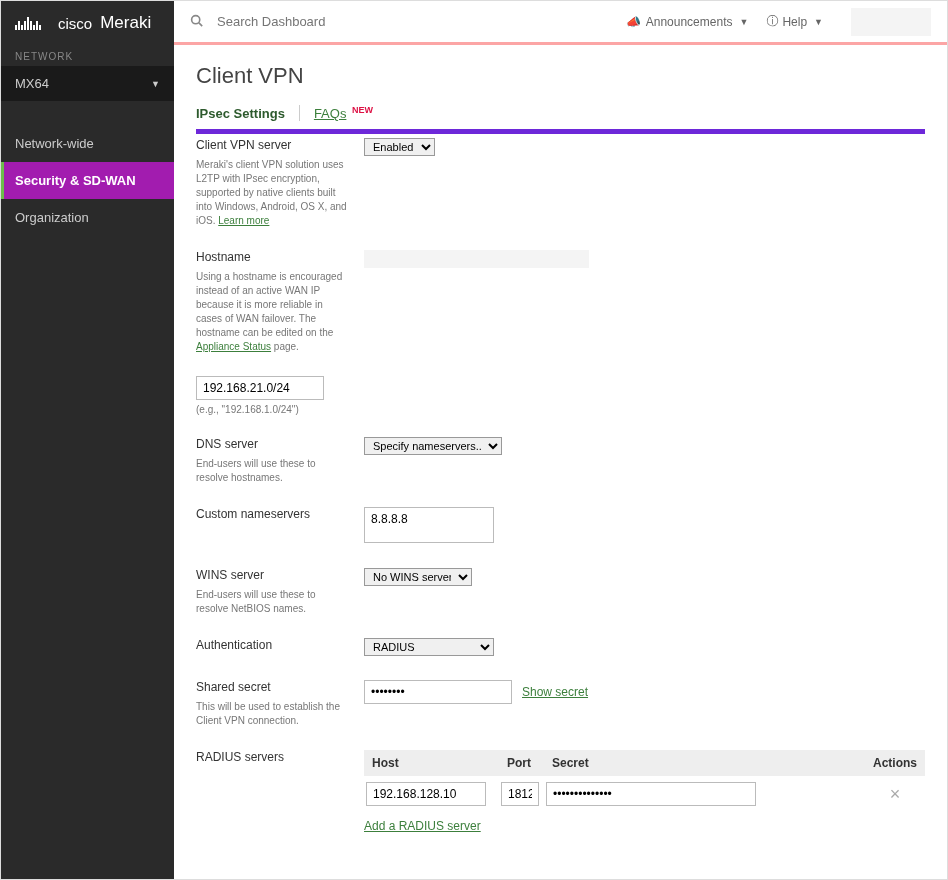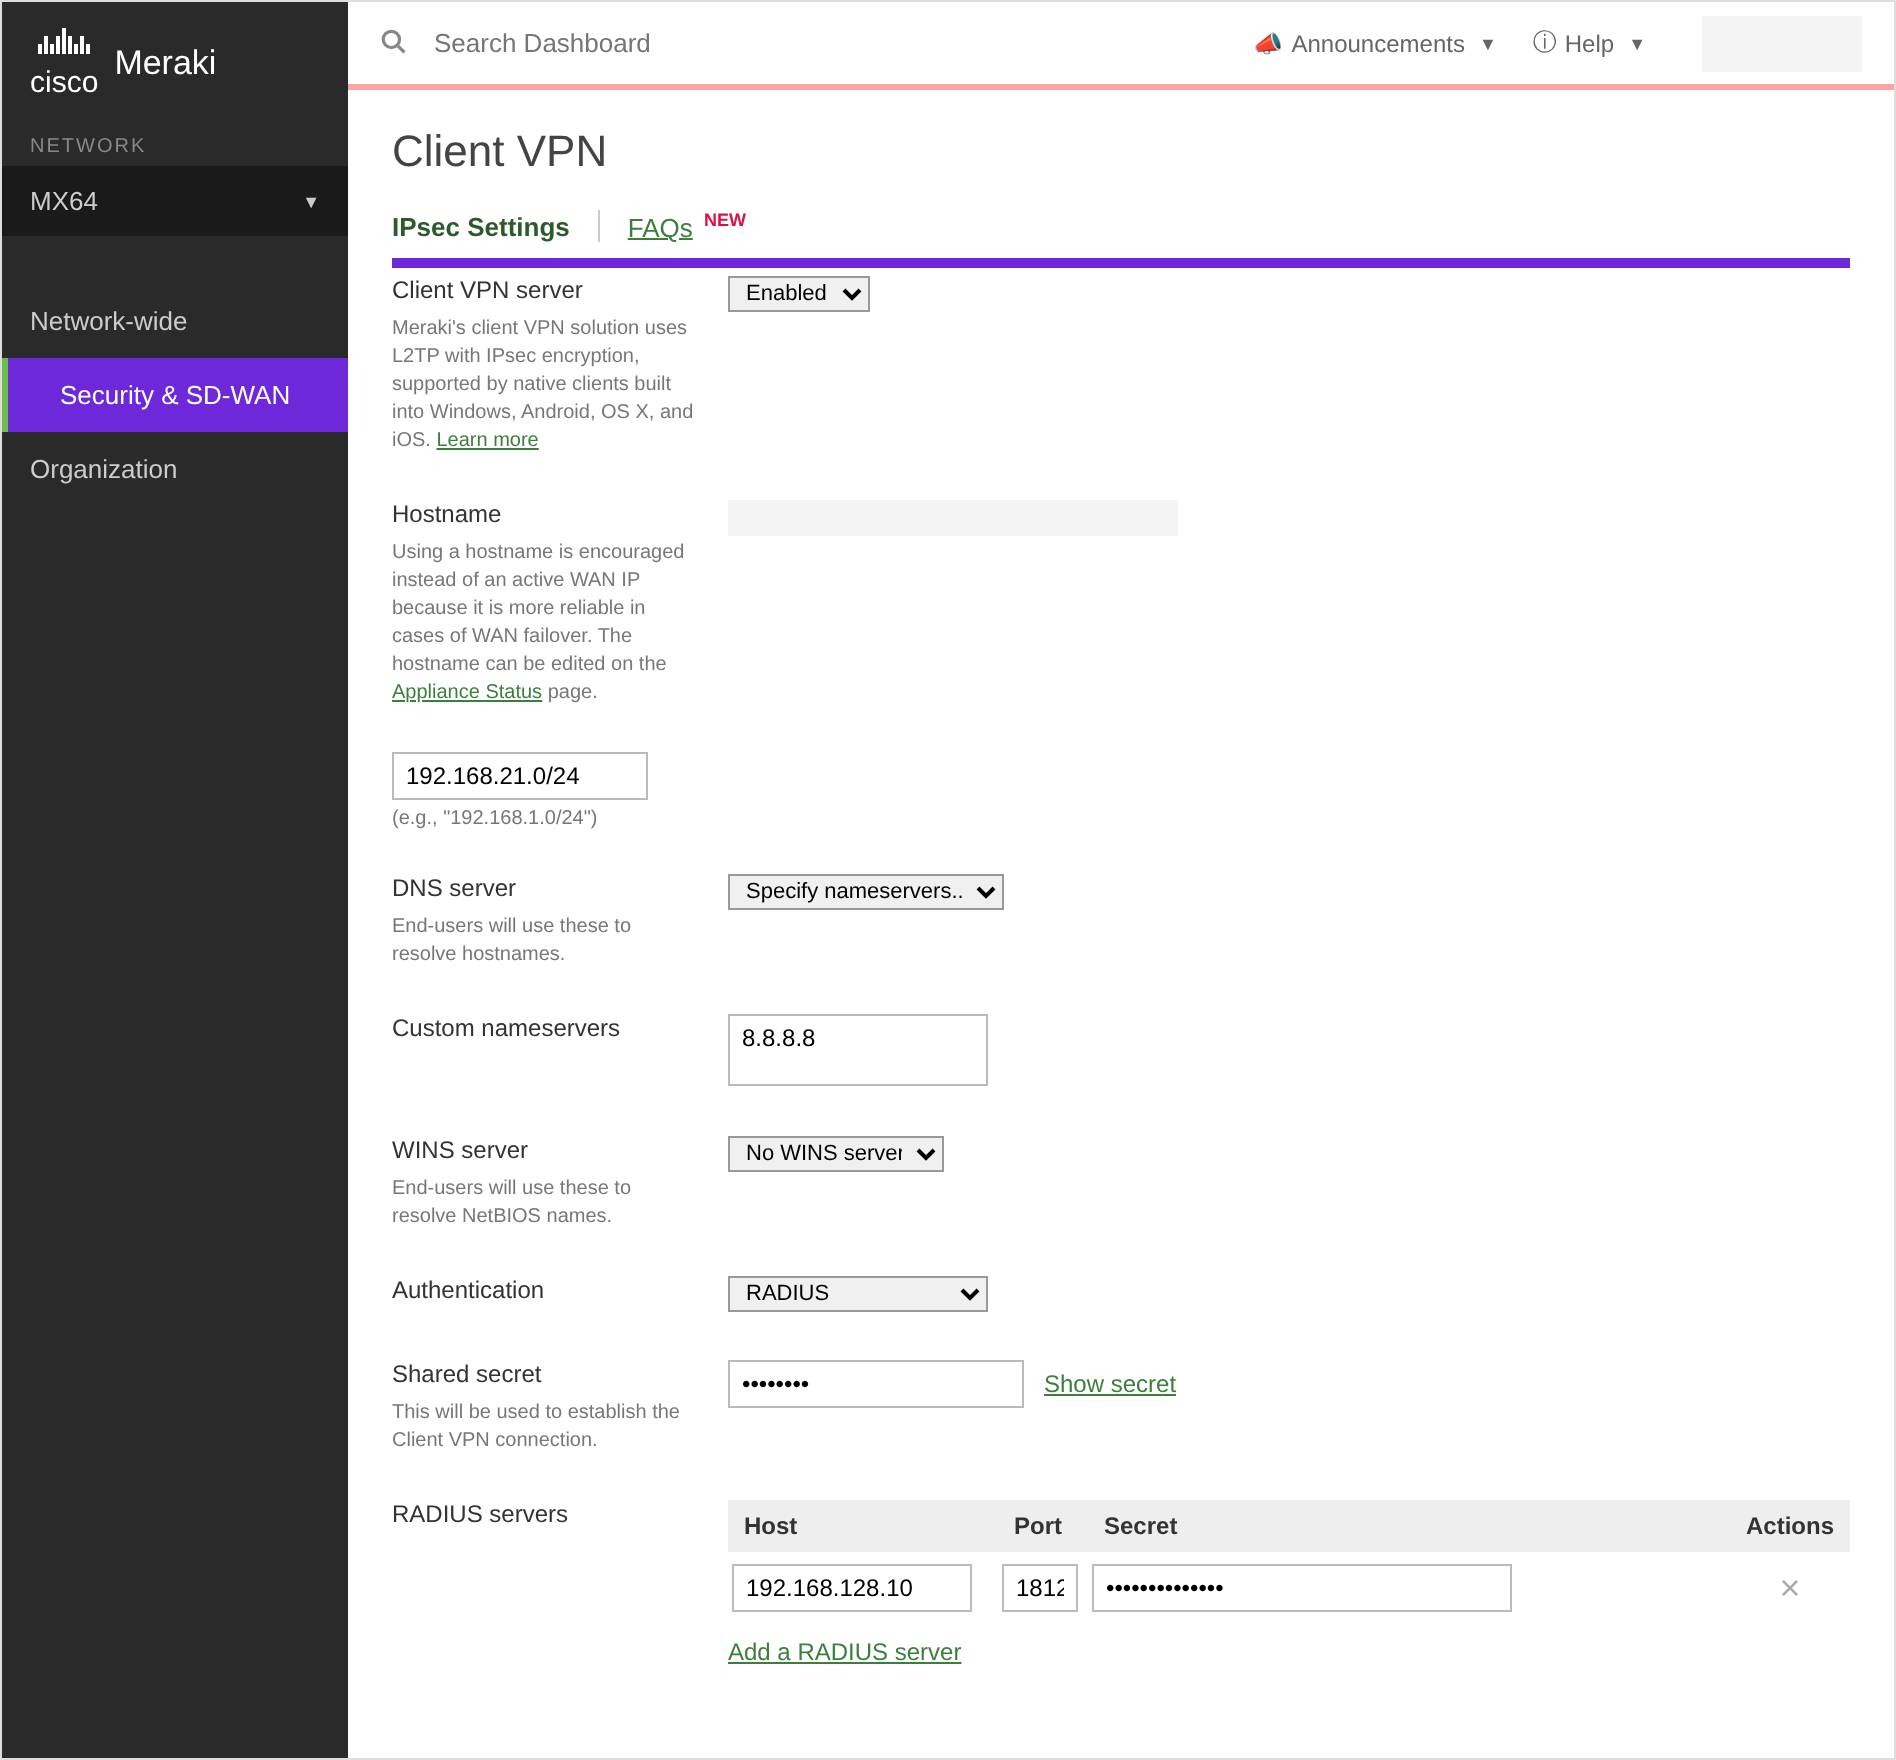--- a/index.html
+++ b/index.html
@@ -8,21 +8,21 @@
 .sidebar { width: 173px; background: #2a2a2a; color: #ccc; flex-shrink: 0; }
 .logo { padding: 12px 14px 18px; display: flex; align-items: center; gap: 6px; }
 .logo-cisco { color: #fff; font-size: 15px; font-weight: 300; }
 .logo-bars { display: flex; gap: 1px; align-items: flex-end; height: 14px; }
 .logo-bars span { width: 2px; background: #fff; display: inline-block; }
 .logo-meraki { color: #fff; font-size: 17px; font-weight: 300; margin-left: 2px; }
 .net-label { font-size: 10px; letter-spacing: 1px; color: #888; padding: 0 14px 4px; }
 .net-selector { background: #1a1a1a; padding: 10px 14px; color: #ccc; display: flex; justify-content: space-between; align-items: center; cursor: pointer; }
 .nav-items { margin-top: 24px; }
 .nav-item { padding: 11px 14px; color: #ccc; cursor: pointer; font-size: 13px; }
-.nav-item.active { border-left: 3px solid #6cbd4b; background: #6d28d9; padding-left: 26px; color: #fff; }
+.nav-item.active { border-left: 3px solid #6cbd4b; background: #a21caf; padding-left: 11px; color: #fff; font-weight: bold; }
 .main { flex: 1; display: flex; flex-direction: column; overflow: hidden; }
 .topbar { display: flex; align-items: center; padding: 10px 16px; border-bottom: 3px solid #fca5a5; height: 44px; }
 .search-box { display: flex; align-items: center; gap: 8px; color: #888; flex: 1; }
 .top-links { display: flex; gap: 18px; align-items: center; color: #666; font-size: 12px; }
 .top-link { display: flex; align-items: center; gap: 4px; cursor: pointer; }
 .user-box { width: 80px; height: 28px; background: #f4f4f4; margin-left: 10px; }
 .content { padding: 18px 22px; overflow-y: auto; flex: 1; }
 .page-title { font-size: 22px; font-weight: 300; color: #444; margin-bottom: 16px; }
 .tabs { display: flex; gap: 14px; border-bottom: 5px solid #6d28d9; margin-bottom: 4px; align-items: center; }
 .tab { padding: 0 0 8px; color: #3c7f3c; cursor: pointer; font-size: 13px; position: relative; }
@@ -46,21 +46,21 @@
 .radius-table td { padding: 6px 2px; }
 .remove-x { color: #aaa; font-size: 18px; cursor: pointer; text-align: center; }
 .caret { font-size: 9px; margin-left: 3px; }
 </style>
 </head>
 <body>
 
 <div class="container">
   <div class="sidebar">
     <div class="logo">
-      <div style="display:flex;flex-direction:column;align-items:center;gap:6px;">
+      <div style="display:flex;flex-direction:row;align-items:center;gap:17px;">
         <div class="logo-bars">
           <span style="height:5px"></span>
             <span style="height:9px"></span>
             <span style="height:5px"></span>
           <span style="height:9px"></span>
             <span style="height:13px"></span>
             <span style="height:9px"></span>
           <span style="height:5px"></span>
             <span style="height:9px"></span>
             <span style="height:5px"></span>

